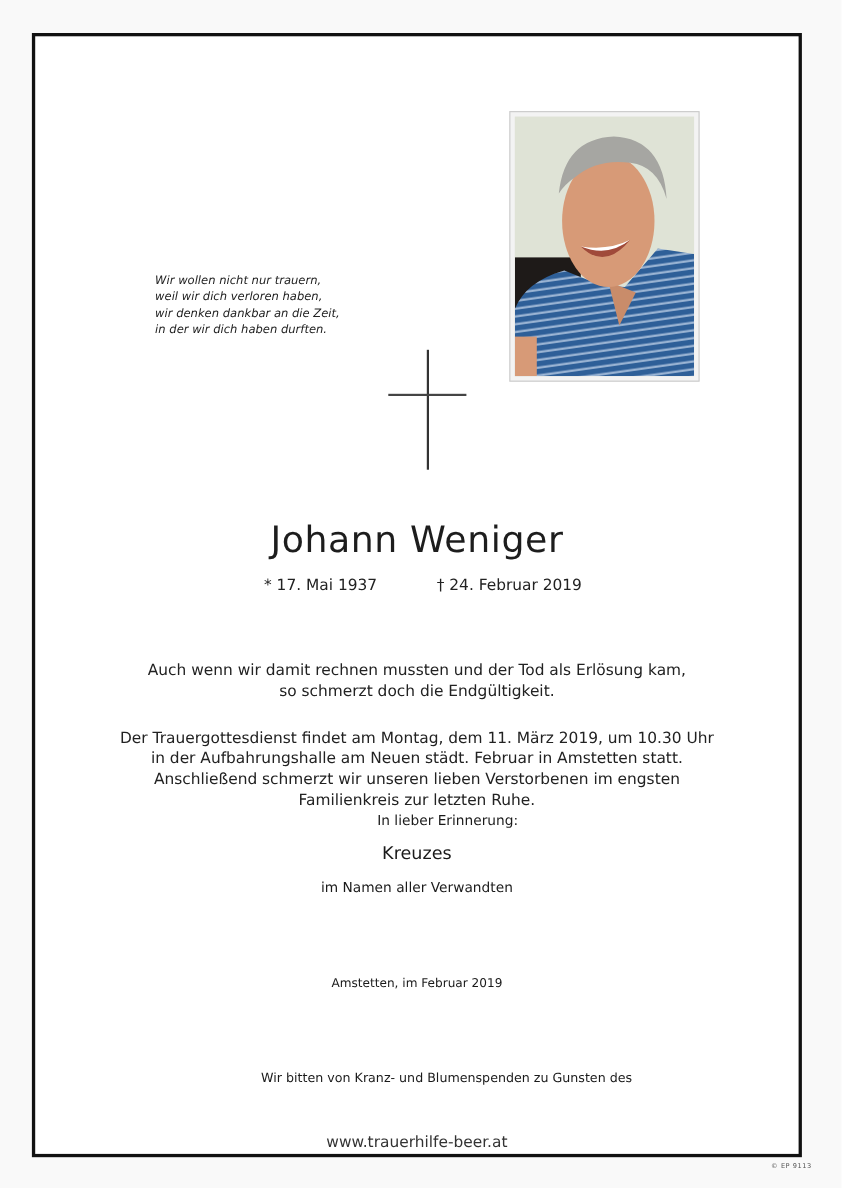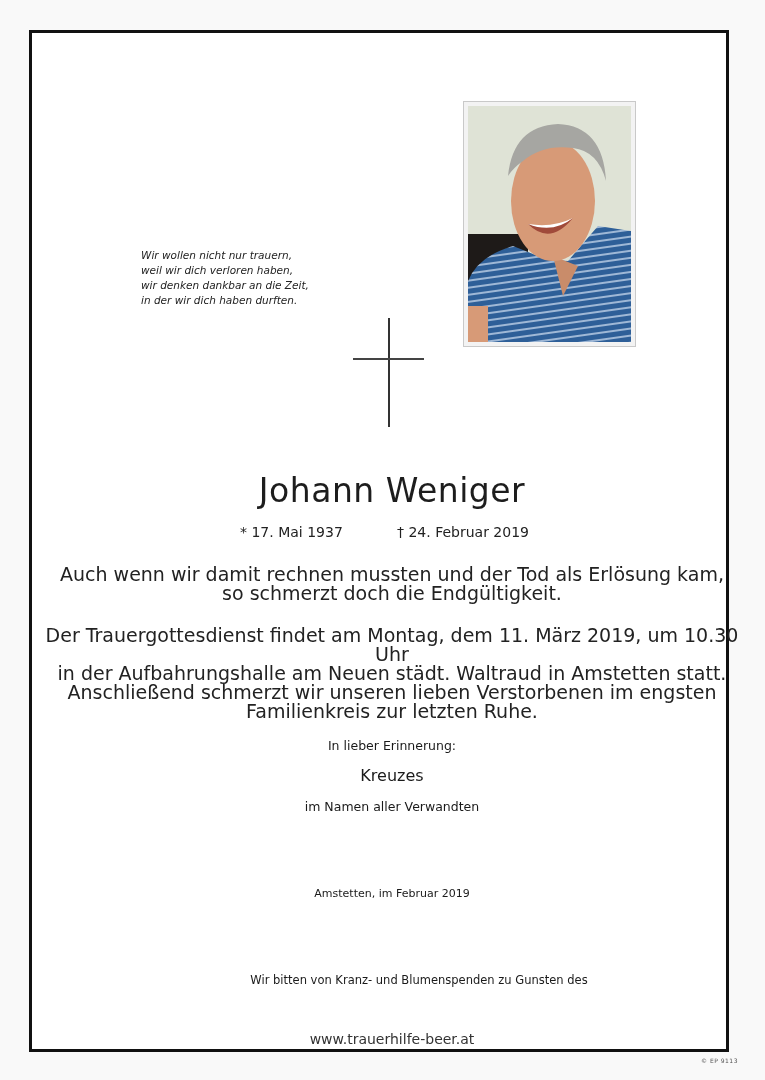--- a/index.html
+++ b/index.html
@@ -45,35 +45,34 @@
       position: absolute; left: 388px; top: 318px;
       width: 2px; height: 109px; background: #333;
     }
     .cross-h {
       position: absolute; left: 353px; top: 358px;
       width: 71px; height: 2px; background: #444;
     }
     .center {
       position: absolute; left: 32px; width: 694px;
       text-align: center;
-      padding-left: 13px;
     }
     .name {
       top: 471px; font-size: 33px; letter-spacing: 0.5px; color: #1d1d1d;
       font-family: "DejaVu Sans", sans-serif; font-weight: normal;
     }
     .dates {
       position: absolute; top: 524px; font-size: 14px; color: #222;
     }
     .born { left: 240px; text-align: center; }
     .died { left: 397px; }
-    .para { font-size: 19px; line-height: 19px; color: #222; }
+    .para { font-size: 14px; line-height: 19px; color: #222; margin-top: 36px; }
     .p1 { top: 565px; }
     .p2 { top: 626px; }
-    .mem { top: 738px; font-size: 12.5px; }
+    .mem { top: 738px; font-size: 12.5px; margin-left: 28px; }
     .signer { top: 766px; font-size: 16px; }
     .onbehalf { top: 799px; font-size: 12.5px; }
     .place { top: 887px; font-size: 11px; }
     .request { top: 972px; font-size: 11.5px; line-height: 16px; margin-left: 27px; }
     .website { top: 1031px; font-size: 14px; color: #333; }
     .code {
       position: absolute; left: 701px; top: 1057px;
       font-size: 6px; color: #555; letter-spacing: 0.5px;
     }
   </style>
@@ -119,21 +118,21 @@
 <div class="dates born">* 17. Mai 1937</div>
 <div class="dates died">† 24. Februar 2019</div>
 
 <div class="center para p1">
   <div>Auch wenn wir damit rechnen mussten und der Tod als Erlösung kam,</div>
   <div>so schmerzt doch die Endgültigkeit.</div>
 </div>
 
 <div class="center para p2">
   <div>Der Trauergottesdienst findet am Montag, dem 11. März 2019, um 10.30 Uhr</div>
-  <div>in der Aufbahrungshalle am Neuen städt. Waltraud in Amstetten statt.</div>
+  <div>in der Aufbahrungshalle am Neuen städt. Februar in Amstetten statt.</div>
   <div>Anschließend schmerzt wir unseren lieben Verstorbenen im engsten</div>
   <div>Familienkreis zur letzten Ruhe.</div>
 </div>
 
 <div class="center mem">In lieber Erinnerung:</div>
 <div class="center signer">Kreuzes</div>
 <div class="center onbehalf">im Namen aller Verwandten</div>
 
 <div class="center place">Amstetten, im Februar 2019</div>
 

